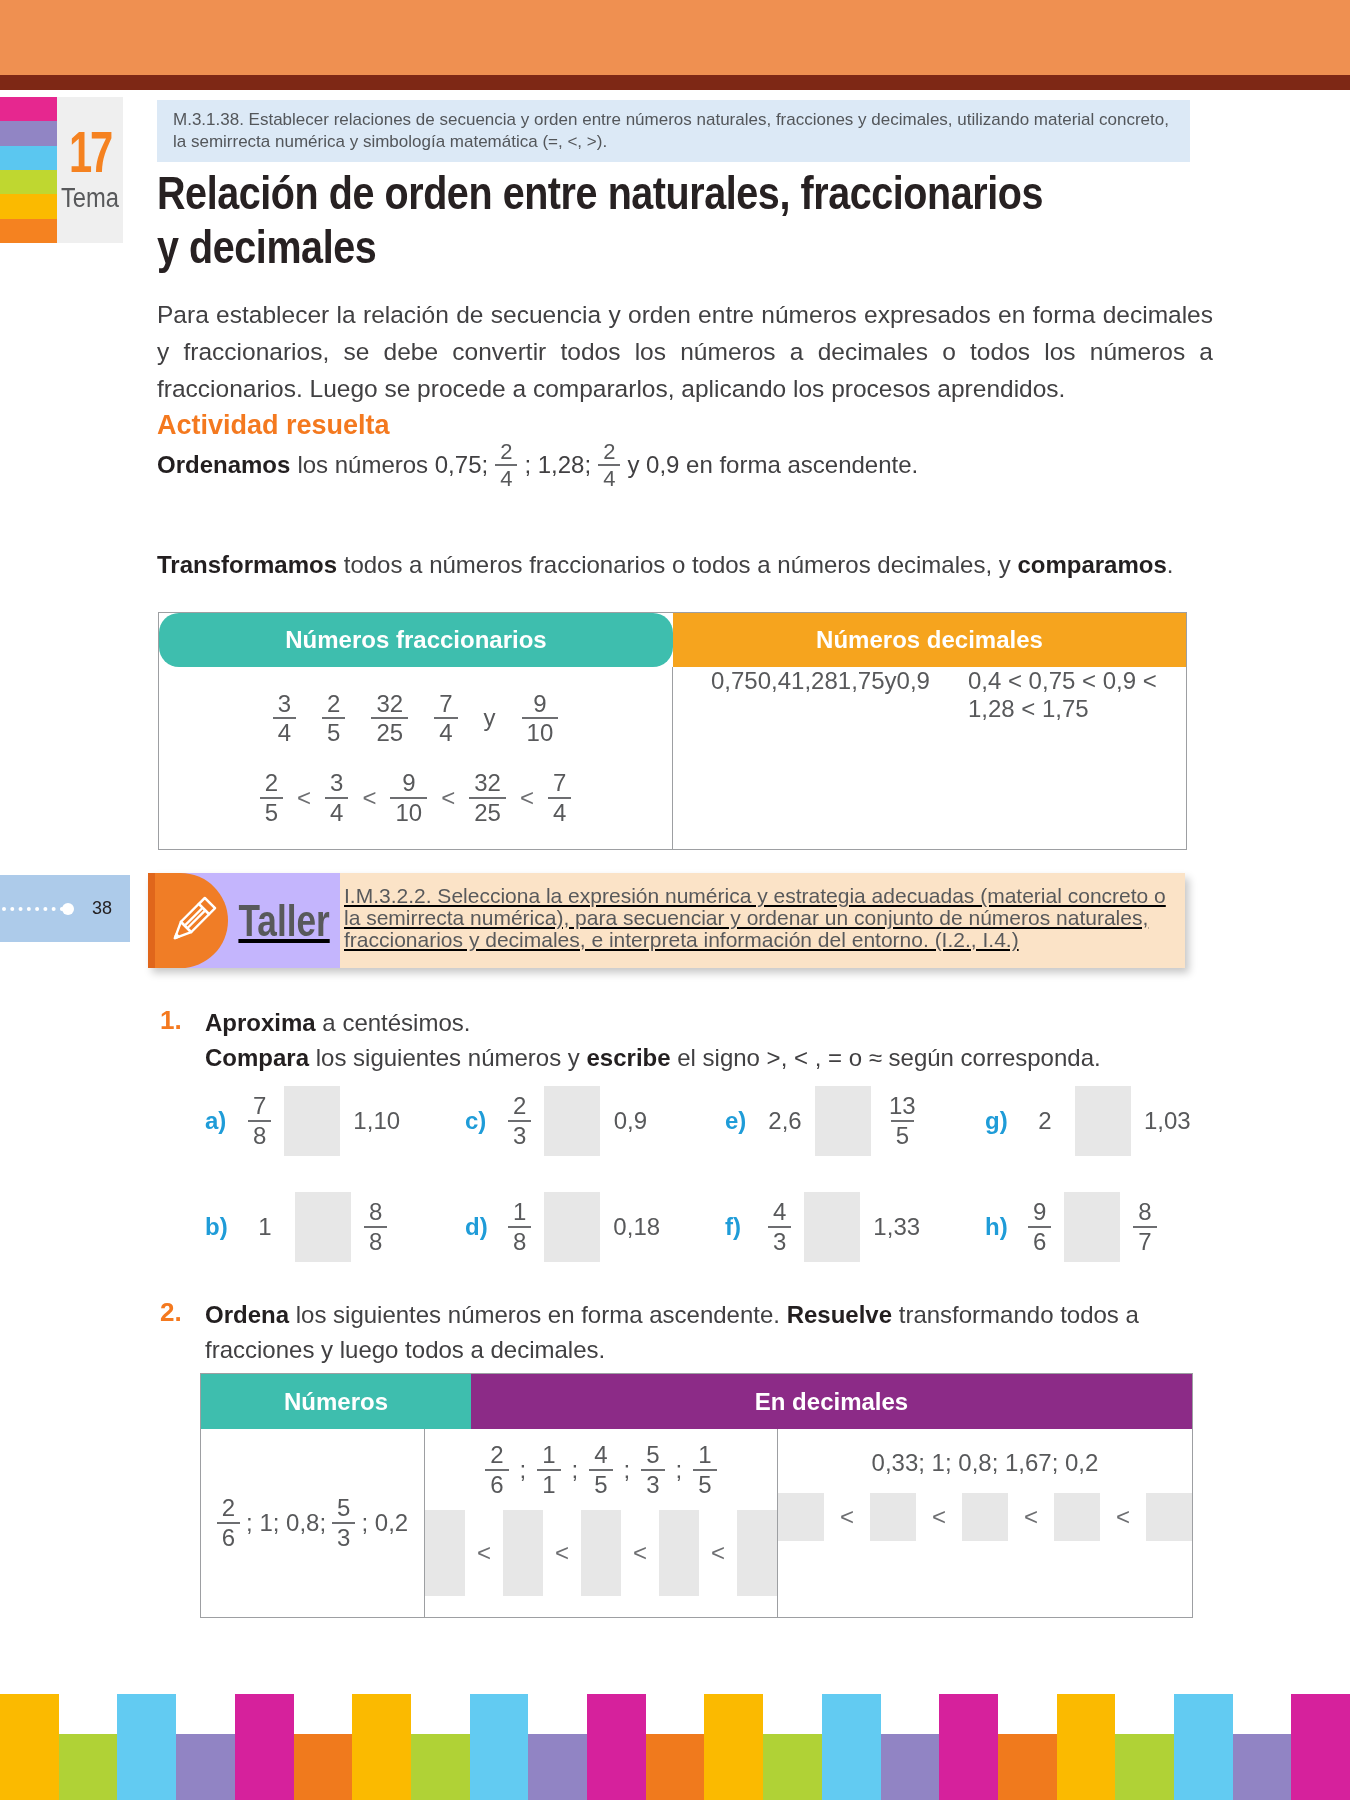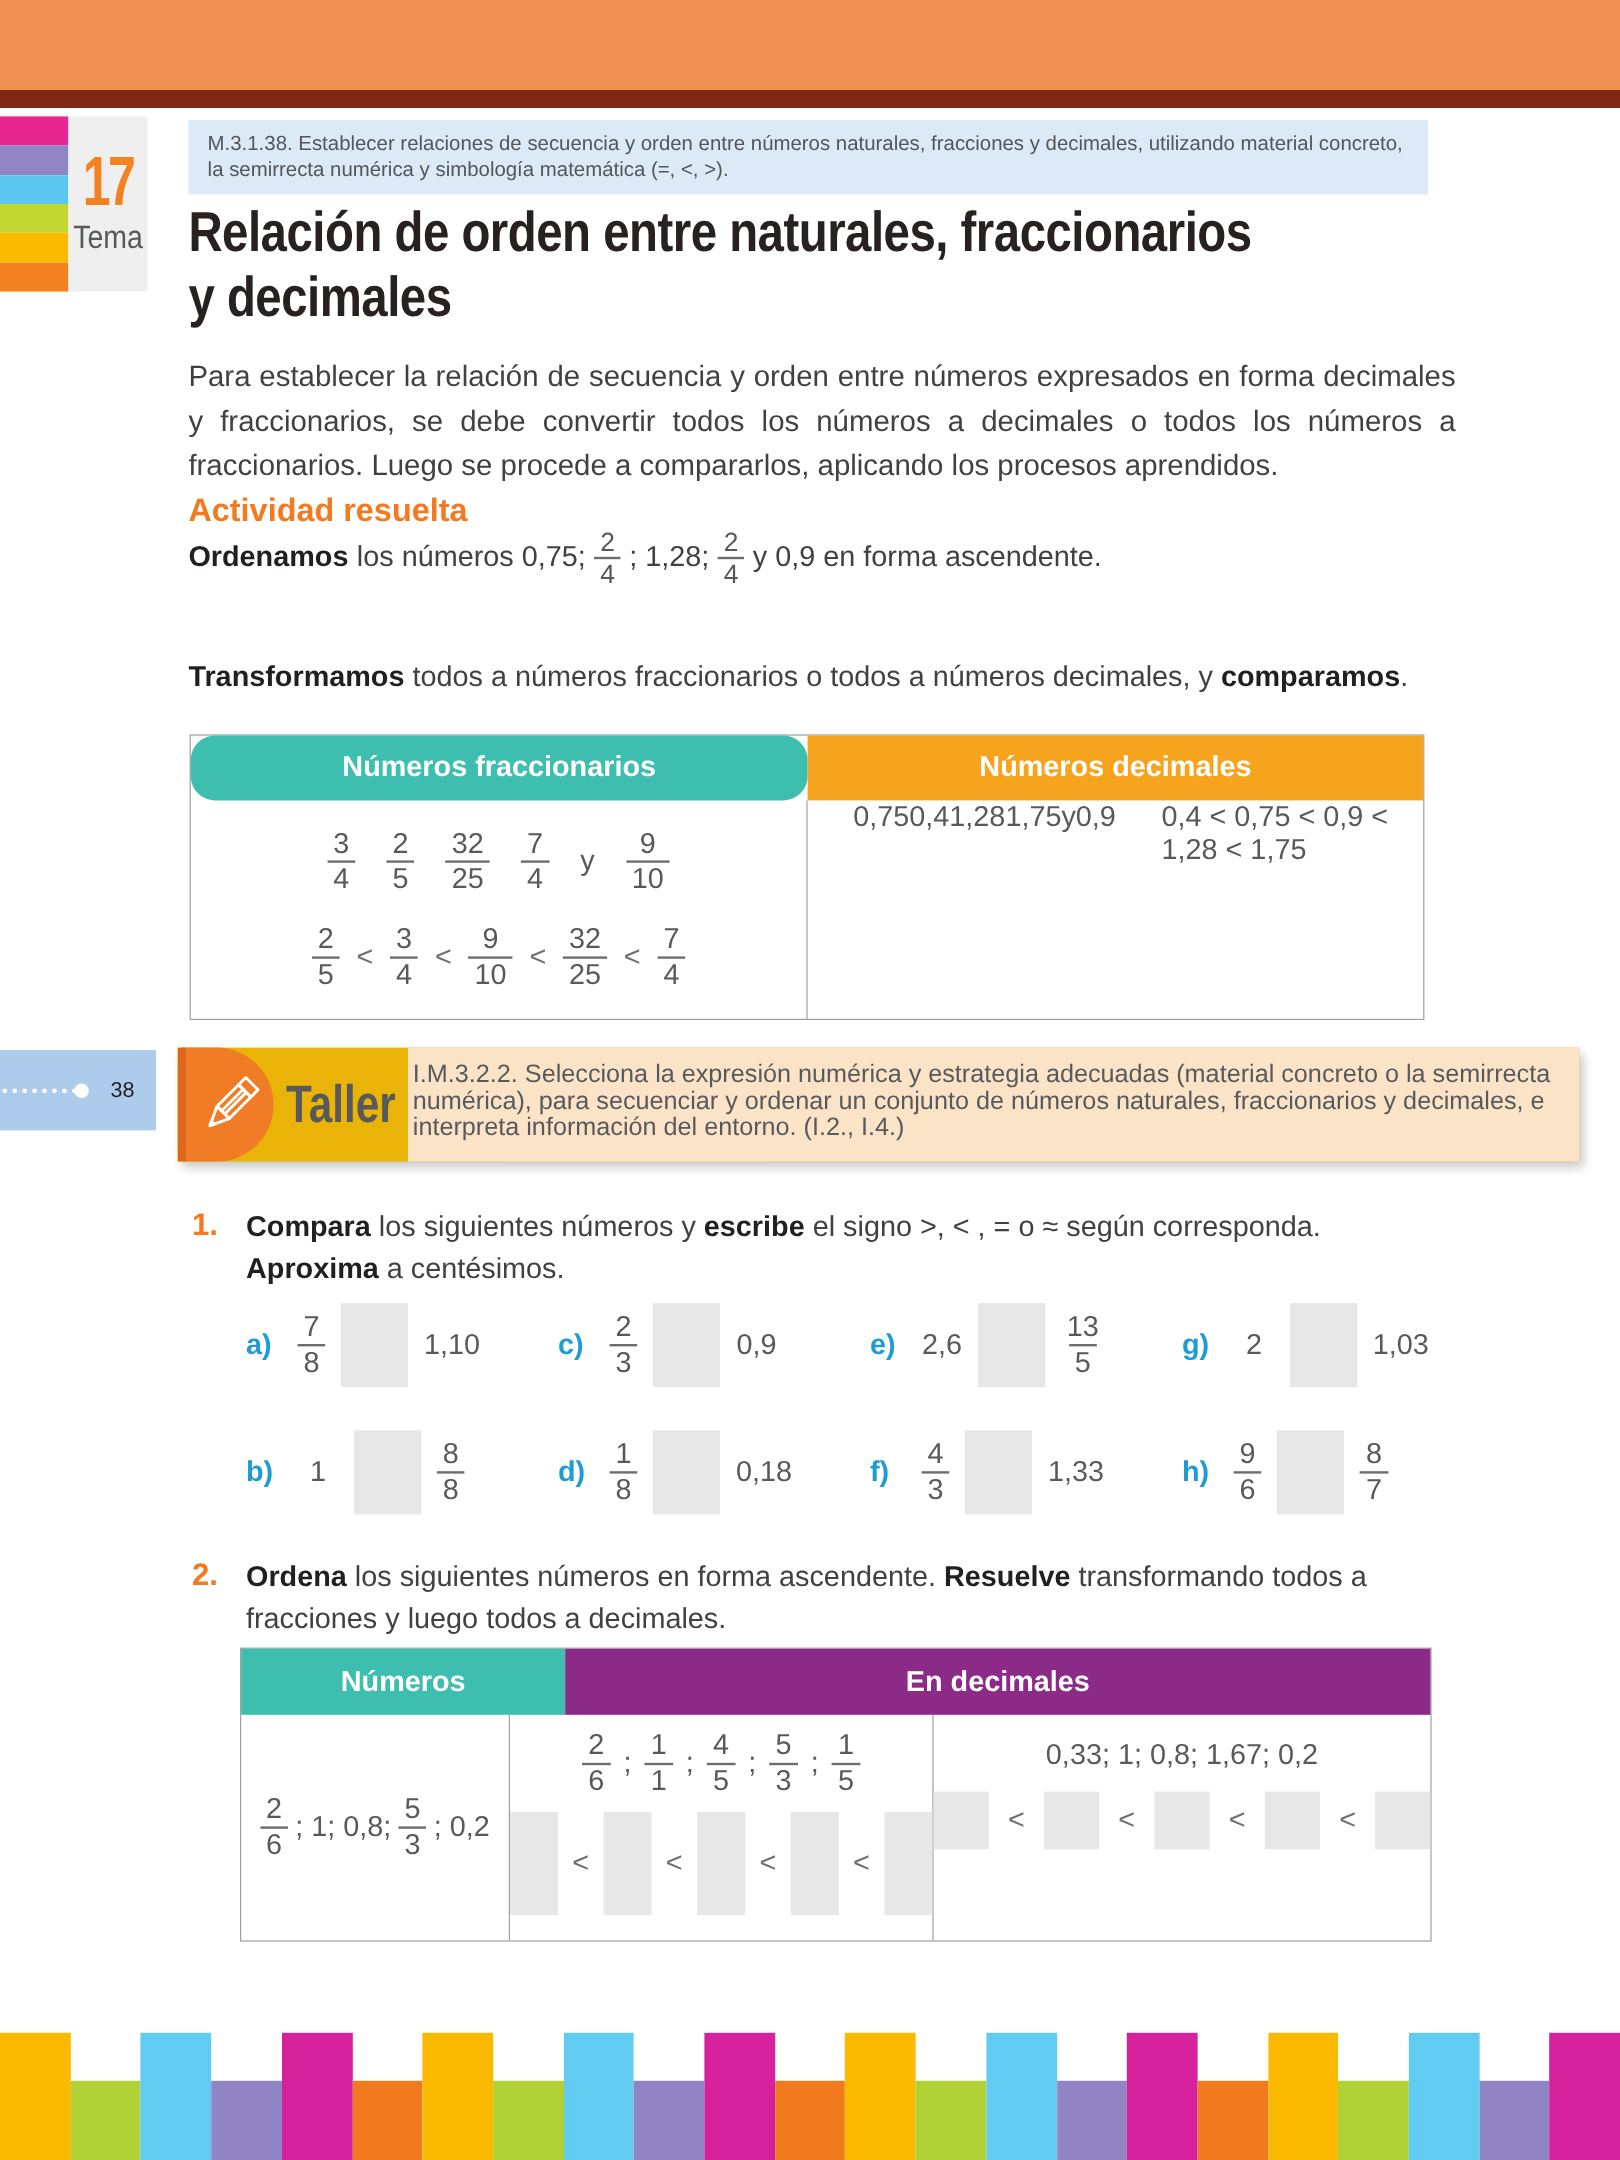--- a/index.html
+++ b/index.html
@@ -49,21 +49,21 @@
   .lt-sign { color:#6D6E71; }
   .dec-row1 { display:flex; justify-content:space-between; padding:0 38px; }
   .dec-row2 { }
 
   
   .pagebox { position:absolute; left:0; top:875px; width:130px; height:67px; background:#ADCBEA; display:flex; align-items:center; }
   .dotline { width:62px; border-top:4px dotted #fff; margin-left:2px; }
   .dotend { width:12px; height:12px; border-radius:50%; background:#fff; margin-left:-2px; }
   .pagenum { flex:1; text-align:center; font-size:18px; color:#231F20; }
 
-  .taller-strip { position:absolute; left:148px; top:873px; width:1168px; height:95px; display:flex; background:#eab308; box-shadow:4px 5px 8px rgba(0,0,0,0.22); }
+  .taller-strip { position:absolute; left:148px; top:873px; width:1037px; height:95px; display:flex; background:#c4b5fd; box-shadow:4px 5px 8px rgba(0,0,0,0.22);text-decoration:underline; }
   .taller-badge { width:80px; height:95px; background:#F07D26; border-left:7px solid #E0661B; border-radius:0 48px 48px 0; display:flex; align-items:center; justify-content:center; }
   .taller-label-area { width:112px; display:flex; align-items:center; justify-content:center; }
   .taller-word { font-size:44px; font-weight:700; color:#58595B; transform:scaleX(0.8); }
   .taller-text { flex:1; background:#FBE3C7; padding:12px 4px; font-size:21px; line-height:22px; color:#58595B; display:flex; align-items:flex-start; }
 
   
   .ex-num { position:absolute; font-size:26px; font-weight:700; color:#F4791F; }
   .ex-text { position:absolute; left:205px; width:990px; font-size:24px; line-height:35px; color:#414042; }
   .ex-text b { color:#231F20; }
 
@@ -237,22 +237,22 @@
     <div class="taller-label-area">
       <span class="taller-word">Taller</span>
     </div>
     <div class="taller-text">
       <span>I.M.3.2.2. Selecciona la expresión numérica y estrategia adecuadas (material concreto o la semirrecta numérica), para secuenciar y ordenar un conjunto de números naturales, fraccionarios y decimales, e interpreta información del entorno. (I.2., I.4.)</span>
     </div>
   </div>
 
   <div class="ex-num" style="left:160px; top:1005px;">1.</div>
   <div class="ex-text" style="top:1005px;">
+    <div><b>Aproxima</b><span> a centésimos.</span></div>
     <div><b>Compara</b><span> los siguientes números y </span><b>escribe</b><span> el signo &gt;, &lt; , = o ≈ según corresponda.</span></div>
-    <div><b>Aproxima</b><span> a centésimos.</span></div>
   </div>
 
   <div class="exrow" style="top:1082px;">
     <div class="item" style="left:205px;">
       <span class="ilabel">a)</span>
       <span class="frac">
           <span class="fn">7</span>
           <span class="fd">8</span>
         </span>
       <div class="abox"></div>

